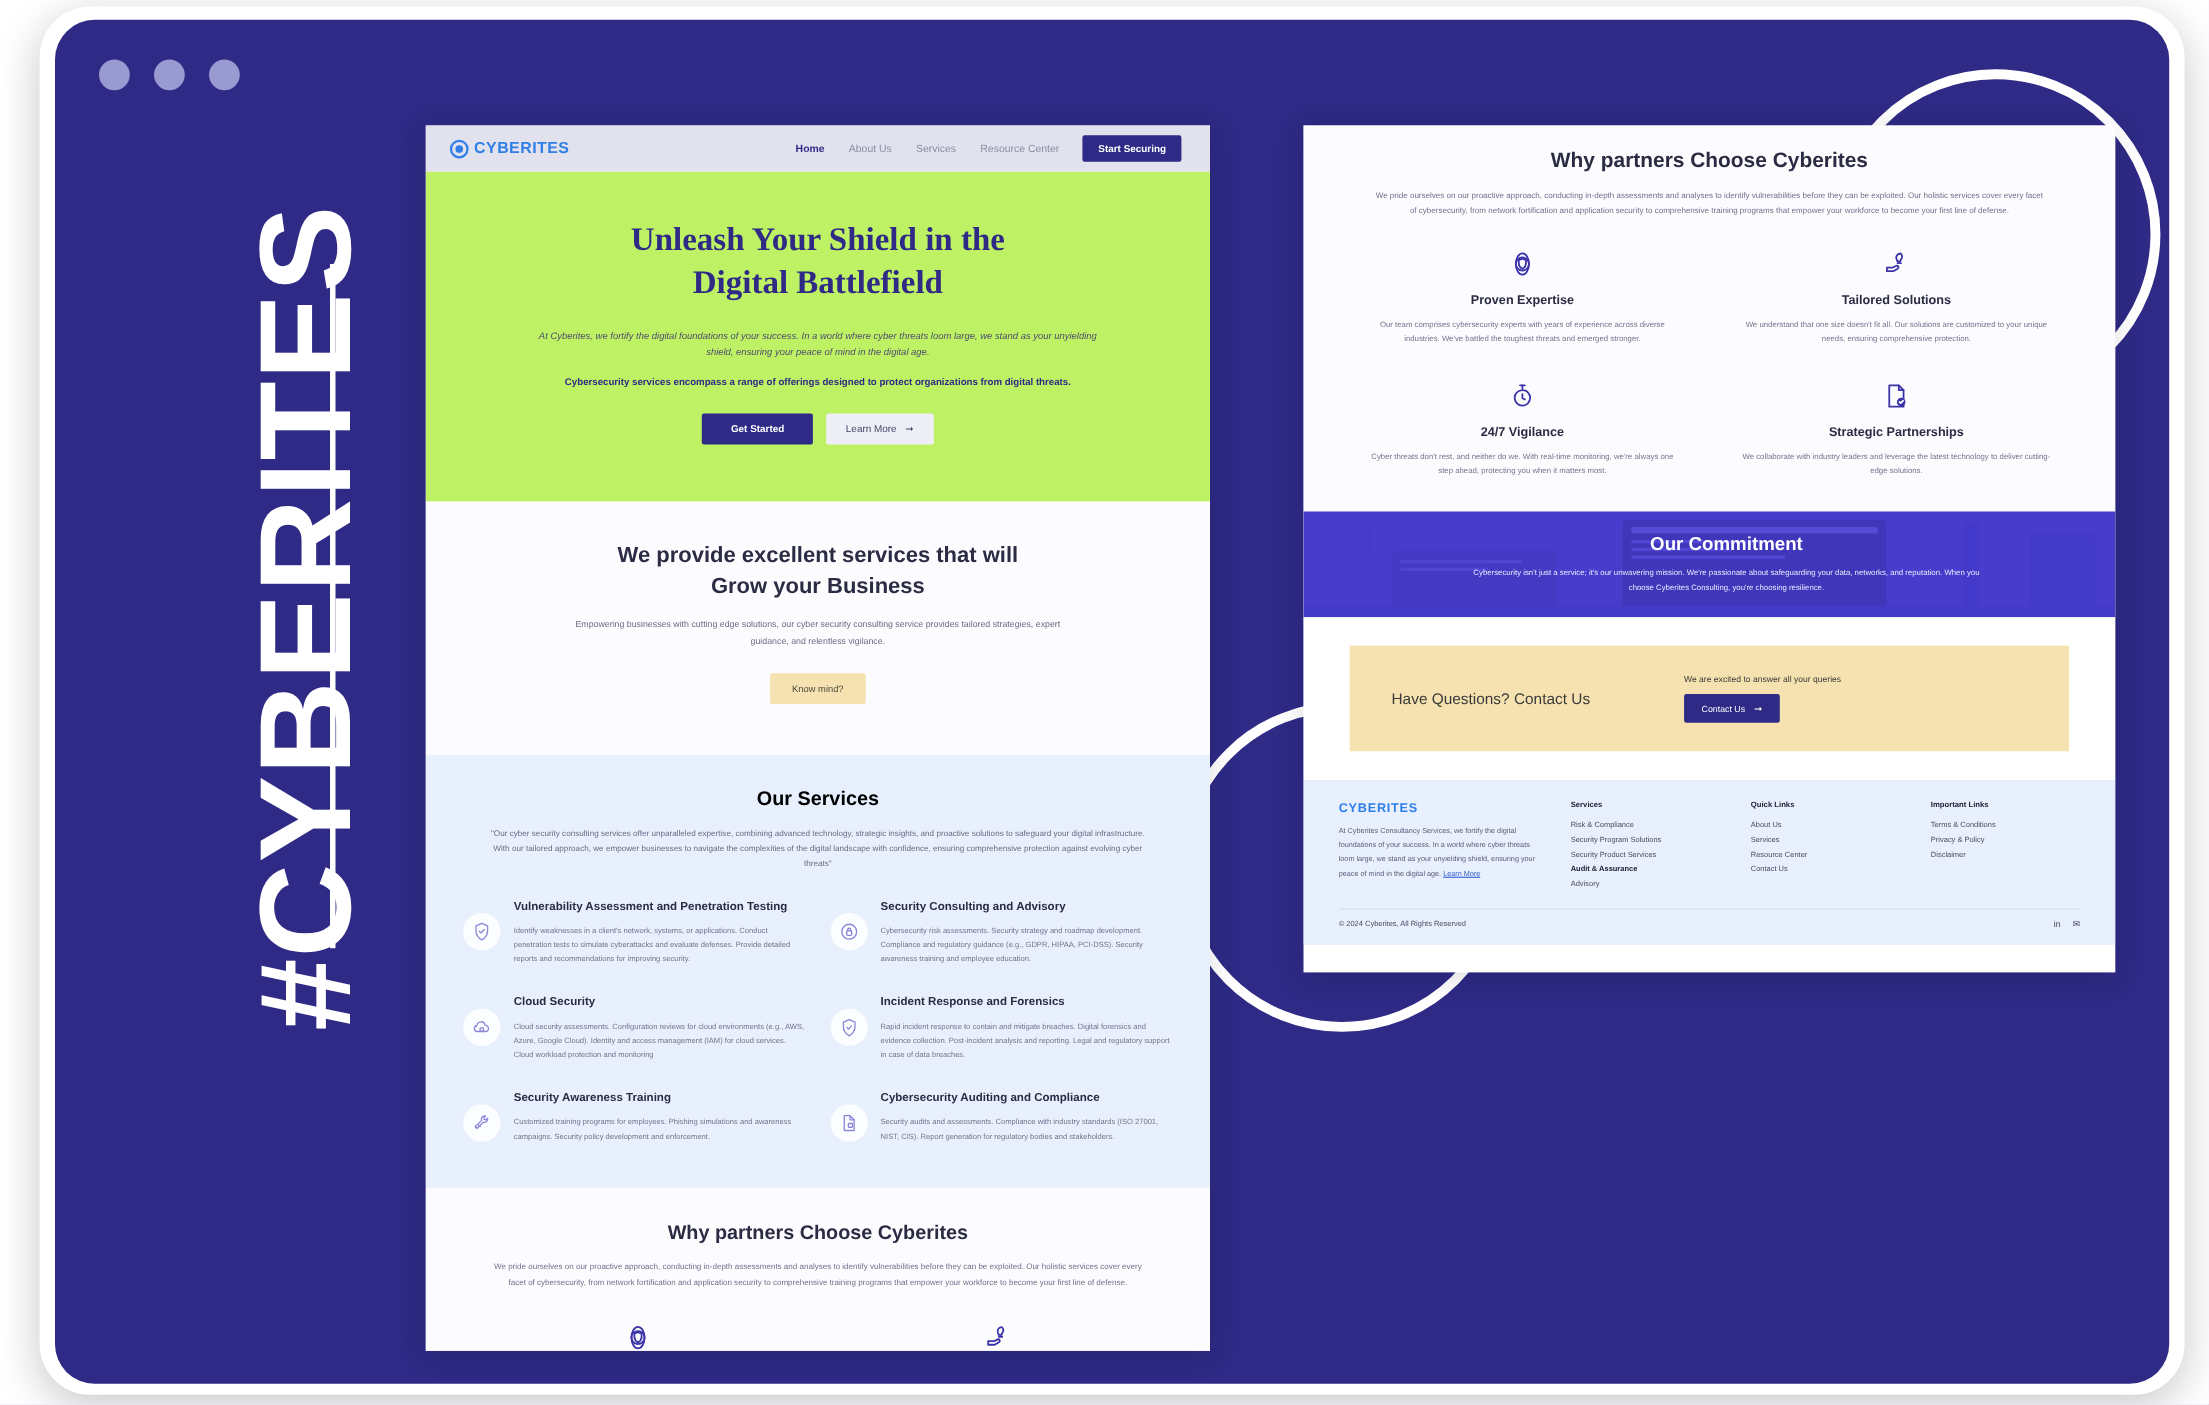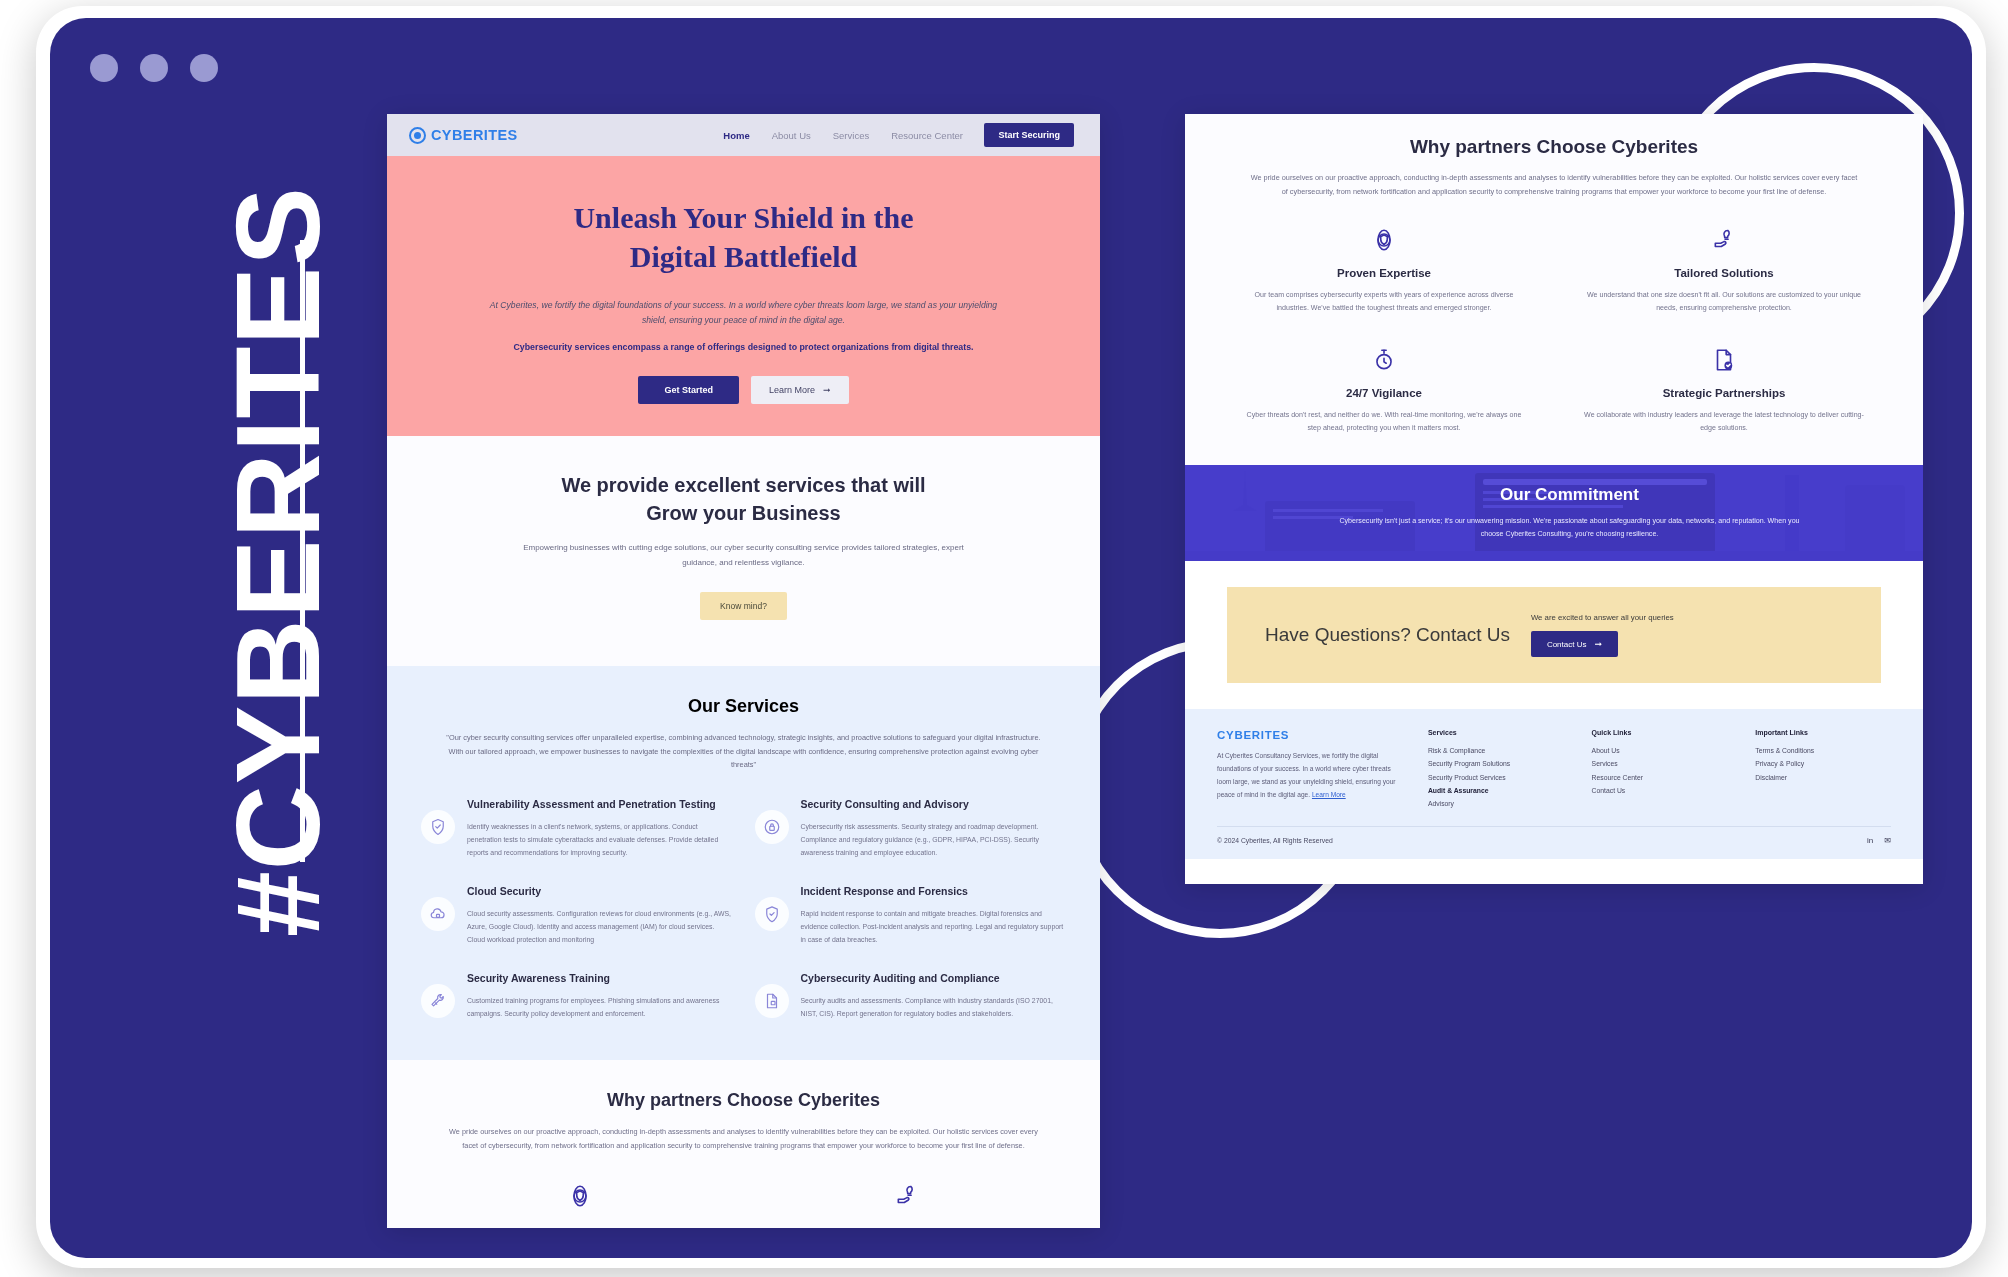--- a/index.html
+++ b/index.html
@@ -166,22 +166,22 @@
     font-weight: 600;
     padding: 7px 14px;
     border: none;
     border-radius: 2px;
     cursor: pointer;
     white-space: nowrap;
   }
 
   
   .hero {
-    background: #fca5a5;
-    padding: 42px 60px 32px;
+    background: #bef264;
+    padding: 42px 60px 52px;
     text-align: center;
   }
   .hero h1 {
     font-family: "Liberation Serif", serif;
     font-weight: 700;
     font-size: 30px;
     line-height: 1.3;
     color: #2e2a85;
     margin-bottom: 22px;
   }
@@ -395,21 +395,21 @@
   
   .cta-wrap { background: #ffffff; padding: 26px 42px 26px; }
   .cta {
     background: #f5e2b0;
     height: 96px;
     display: flex;
     align-items: center;
     padding: 0 38px;
   }
   .cta h3 {
-    font-size: 19px;
+    font-size: 14px;
     font-weight: 500;
     color: #3a3a3a;
     flex: none;
     width: 46%;
   }
   .cta-right { flex: 1; }
   .cta-right p {
     font-size: 7.8px;
     color: #3a3a3a;
     margin-bottom: 9px;

